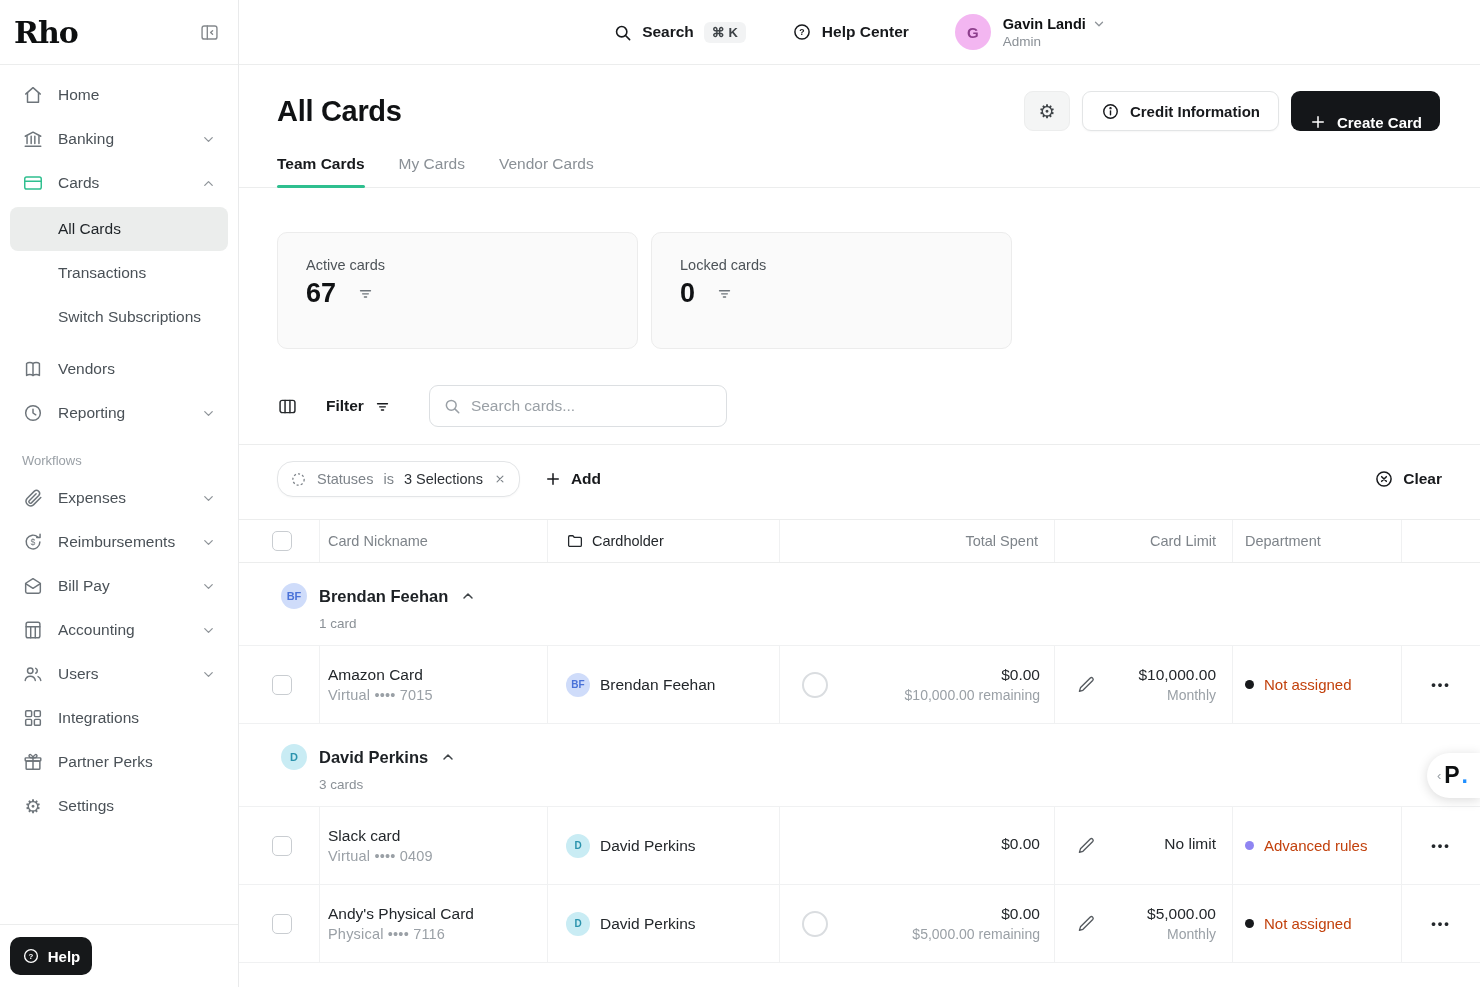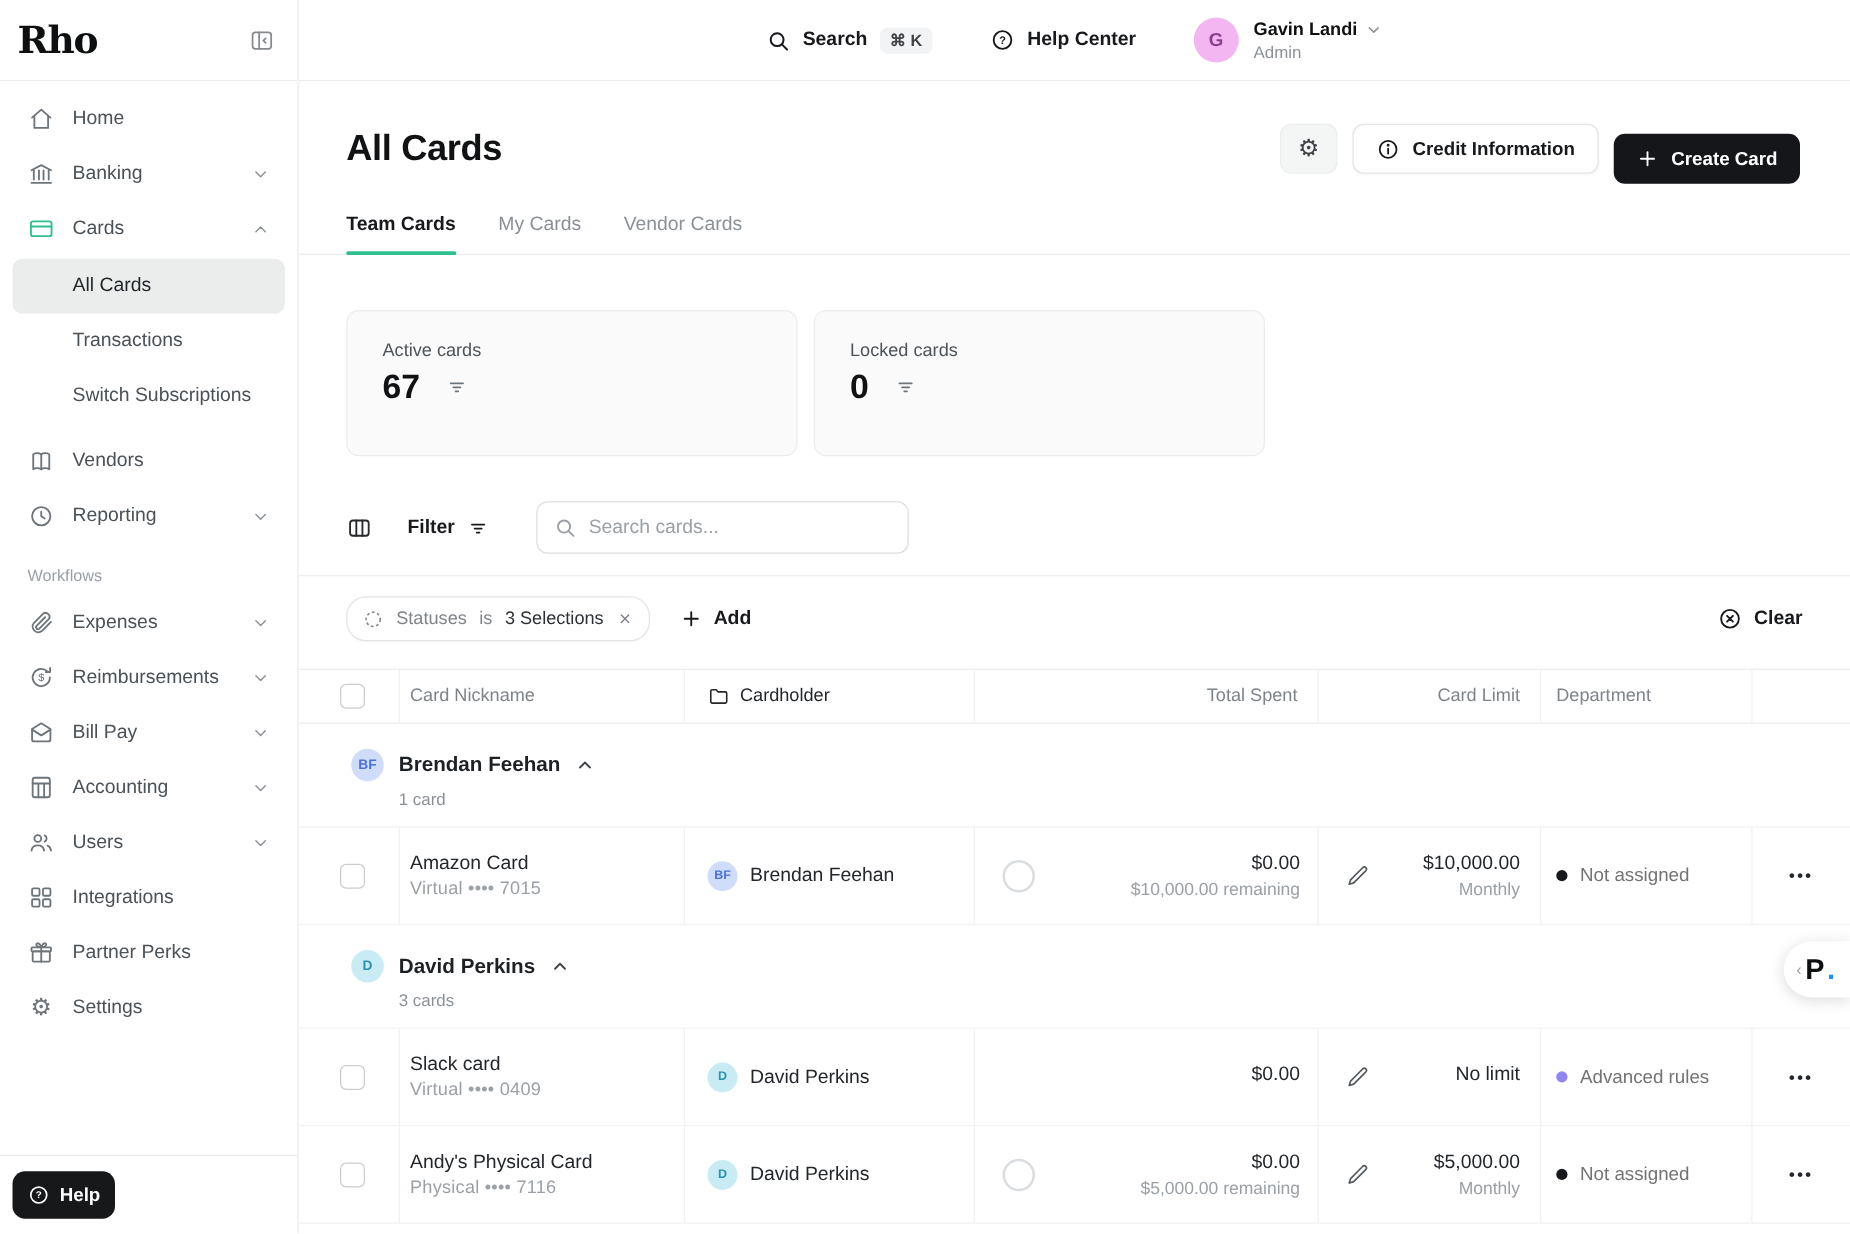--- a/index.html
+++ b/index.html
@@ -52,22 +52,22 @@
   .content { flex:1; overflow:hidden; }
   .page-head { display:flex; align-items:center; justify-content:space-between; padding:26px 40px 0 38px; }
   .page-title { font-size:29px; font-weight:700; letter-spacing:-0.3px; color:#101214; }
   .actions { display:flex; align-items:center; gap:12px; }
   .icon-btn { width:46px; height:40px; background:#f4f5f5; border:1px solid #eceded; border-radius:9px;
     display:grid; place-items:center; color:#3e4347; cursor:pointer; }
   .btn-secondary { height:40px; padding:0 18px; background:#fff; border:1px solid #e3e5e6; border-radius:9px;
     display:flex; align-items:center; gap:10px; font-weight:700; font-size:15px; font-family:inherit;
     color:#17191c; cursor:pointer; box-shadow:0 1px 2px rgba(0,0,0,.04); }
   .btn-primary { height:40px; padding:0 18px; background:#141619; border:none; border-radius:9px;
-    display:flex; align-items:center; gap:10px; font-weight:700; font-size:15px; font-family:inherit;
-    color:#fff; cursor:pointer;margin-top:16px; }
+    display:flex; align-items:flex-end; gap:10px; font-weight:700; font-size:15px; font-family:inherit;
+    color:#fff; cursor:pointer; }
 
   .tabs { display:flex; gap:34px; padding:0 38px; margin-top:24px; border-bottom:1px solid #eceded; }
   .tab { padding-bottom:14px; font-size:15.5px; color:#8a9096; font-weight:500; position:relative; cursor:pointer; }
   .tab.active { color:#17191c; font-weight:700; }
   .tab.active::after { content:""; position:absolute; left:0; right:0; bottom:-1px; height:3px;
     background:#2fbf8f; border-radius:2px; }
 
   .stats { display:flex; gap:13px; padding:44px 38px 0; }
   .stat-card { width:361px; height:117px; background:#fafafa; border:1px solid #ececec; border-radius:10px;
     padding:24px 28px; }
@@ -133,21 +133,21 @@
   .ring.hidden { visibility:hidden; }
   .money-col { flex:1; display:flex; flex-direction:column; align-items:flex-end; gap:3px; }
   .money { font-size:15.5px; color:#23272b; }
   .money-sub { font-size:14px; color:#9aa0a6; }
   .limit-cell { padding-left:22px; padding-right:16px; gap:8px; }
   .pencil { color:#54595e; cursor:pointer; display:flex; }
   .dept-cell { padding-left:12px; gap:10px; }
   .dot { width:9px; height:9px; border-radius:50%; flex:none; }
   .dot-black { background:#17191c; }
   .dot-purple { background:#8f85f2; }
-  .dept-label { font-size:15px; color:#737373; }
+  .dept-label { font-size:15px; color:#c2410c; }
   .more-btn { font-weight:700; font-size:13px; letter-spacing:2px; color:#23272b; cursor:pointer;
     margin:0 auto; }
 
   
   .float-widget { position:absolute; right:0; top:753px; background:#fff; border-radius:26px 0 0 26px;
     box-shadow:0 2px 12px rgba(0,0,0,.15); padding:9px 12px 9px 10px; display:flex; align-items:center;
     gap:3px; cursor:pointer; }
   .fw-chev { color:#9aa0a6; font-size:13px; }
   .fw-letter { font-weight:700; font-size:23px; letter-spacing:-1px; color:#0d0f10; }
   .fw-dot { font-weight:700; font-size:23px; color:#1f8fff; }

